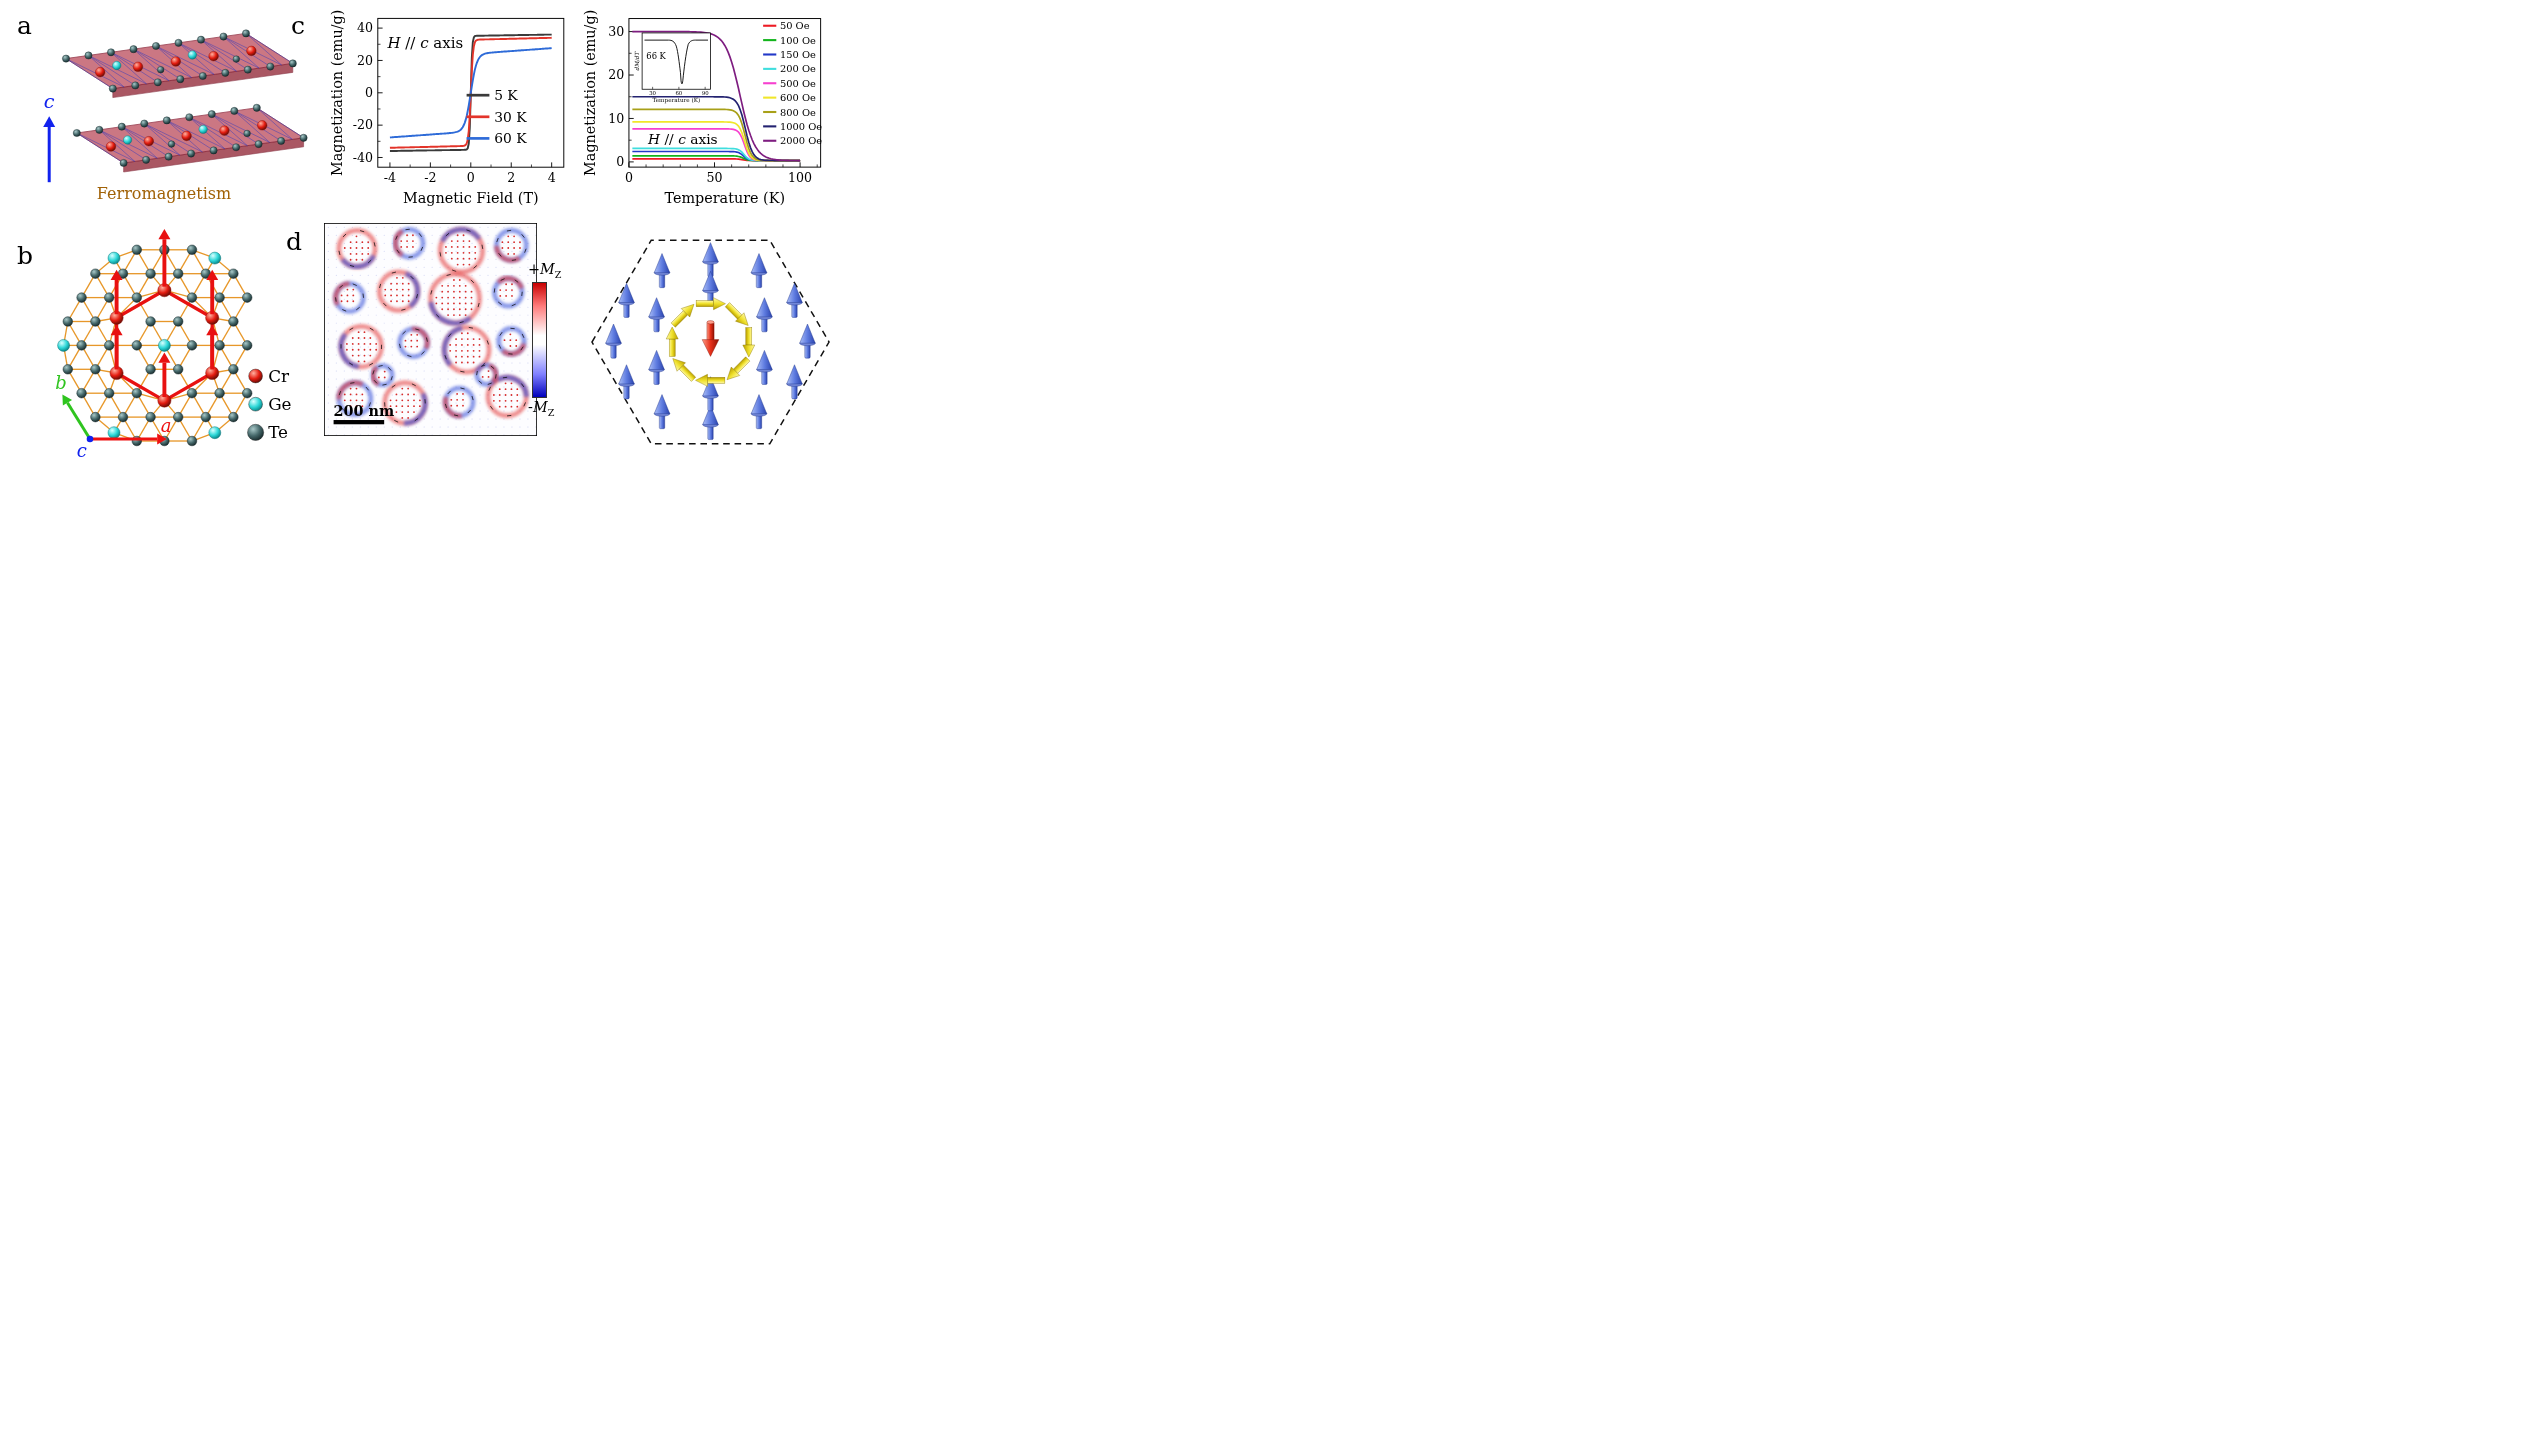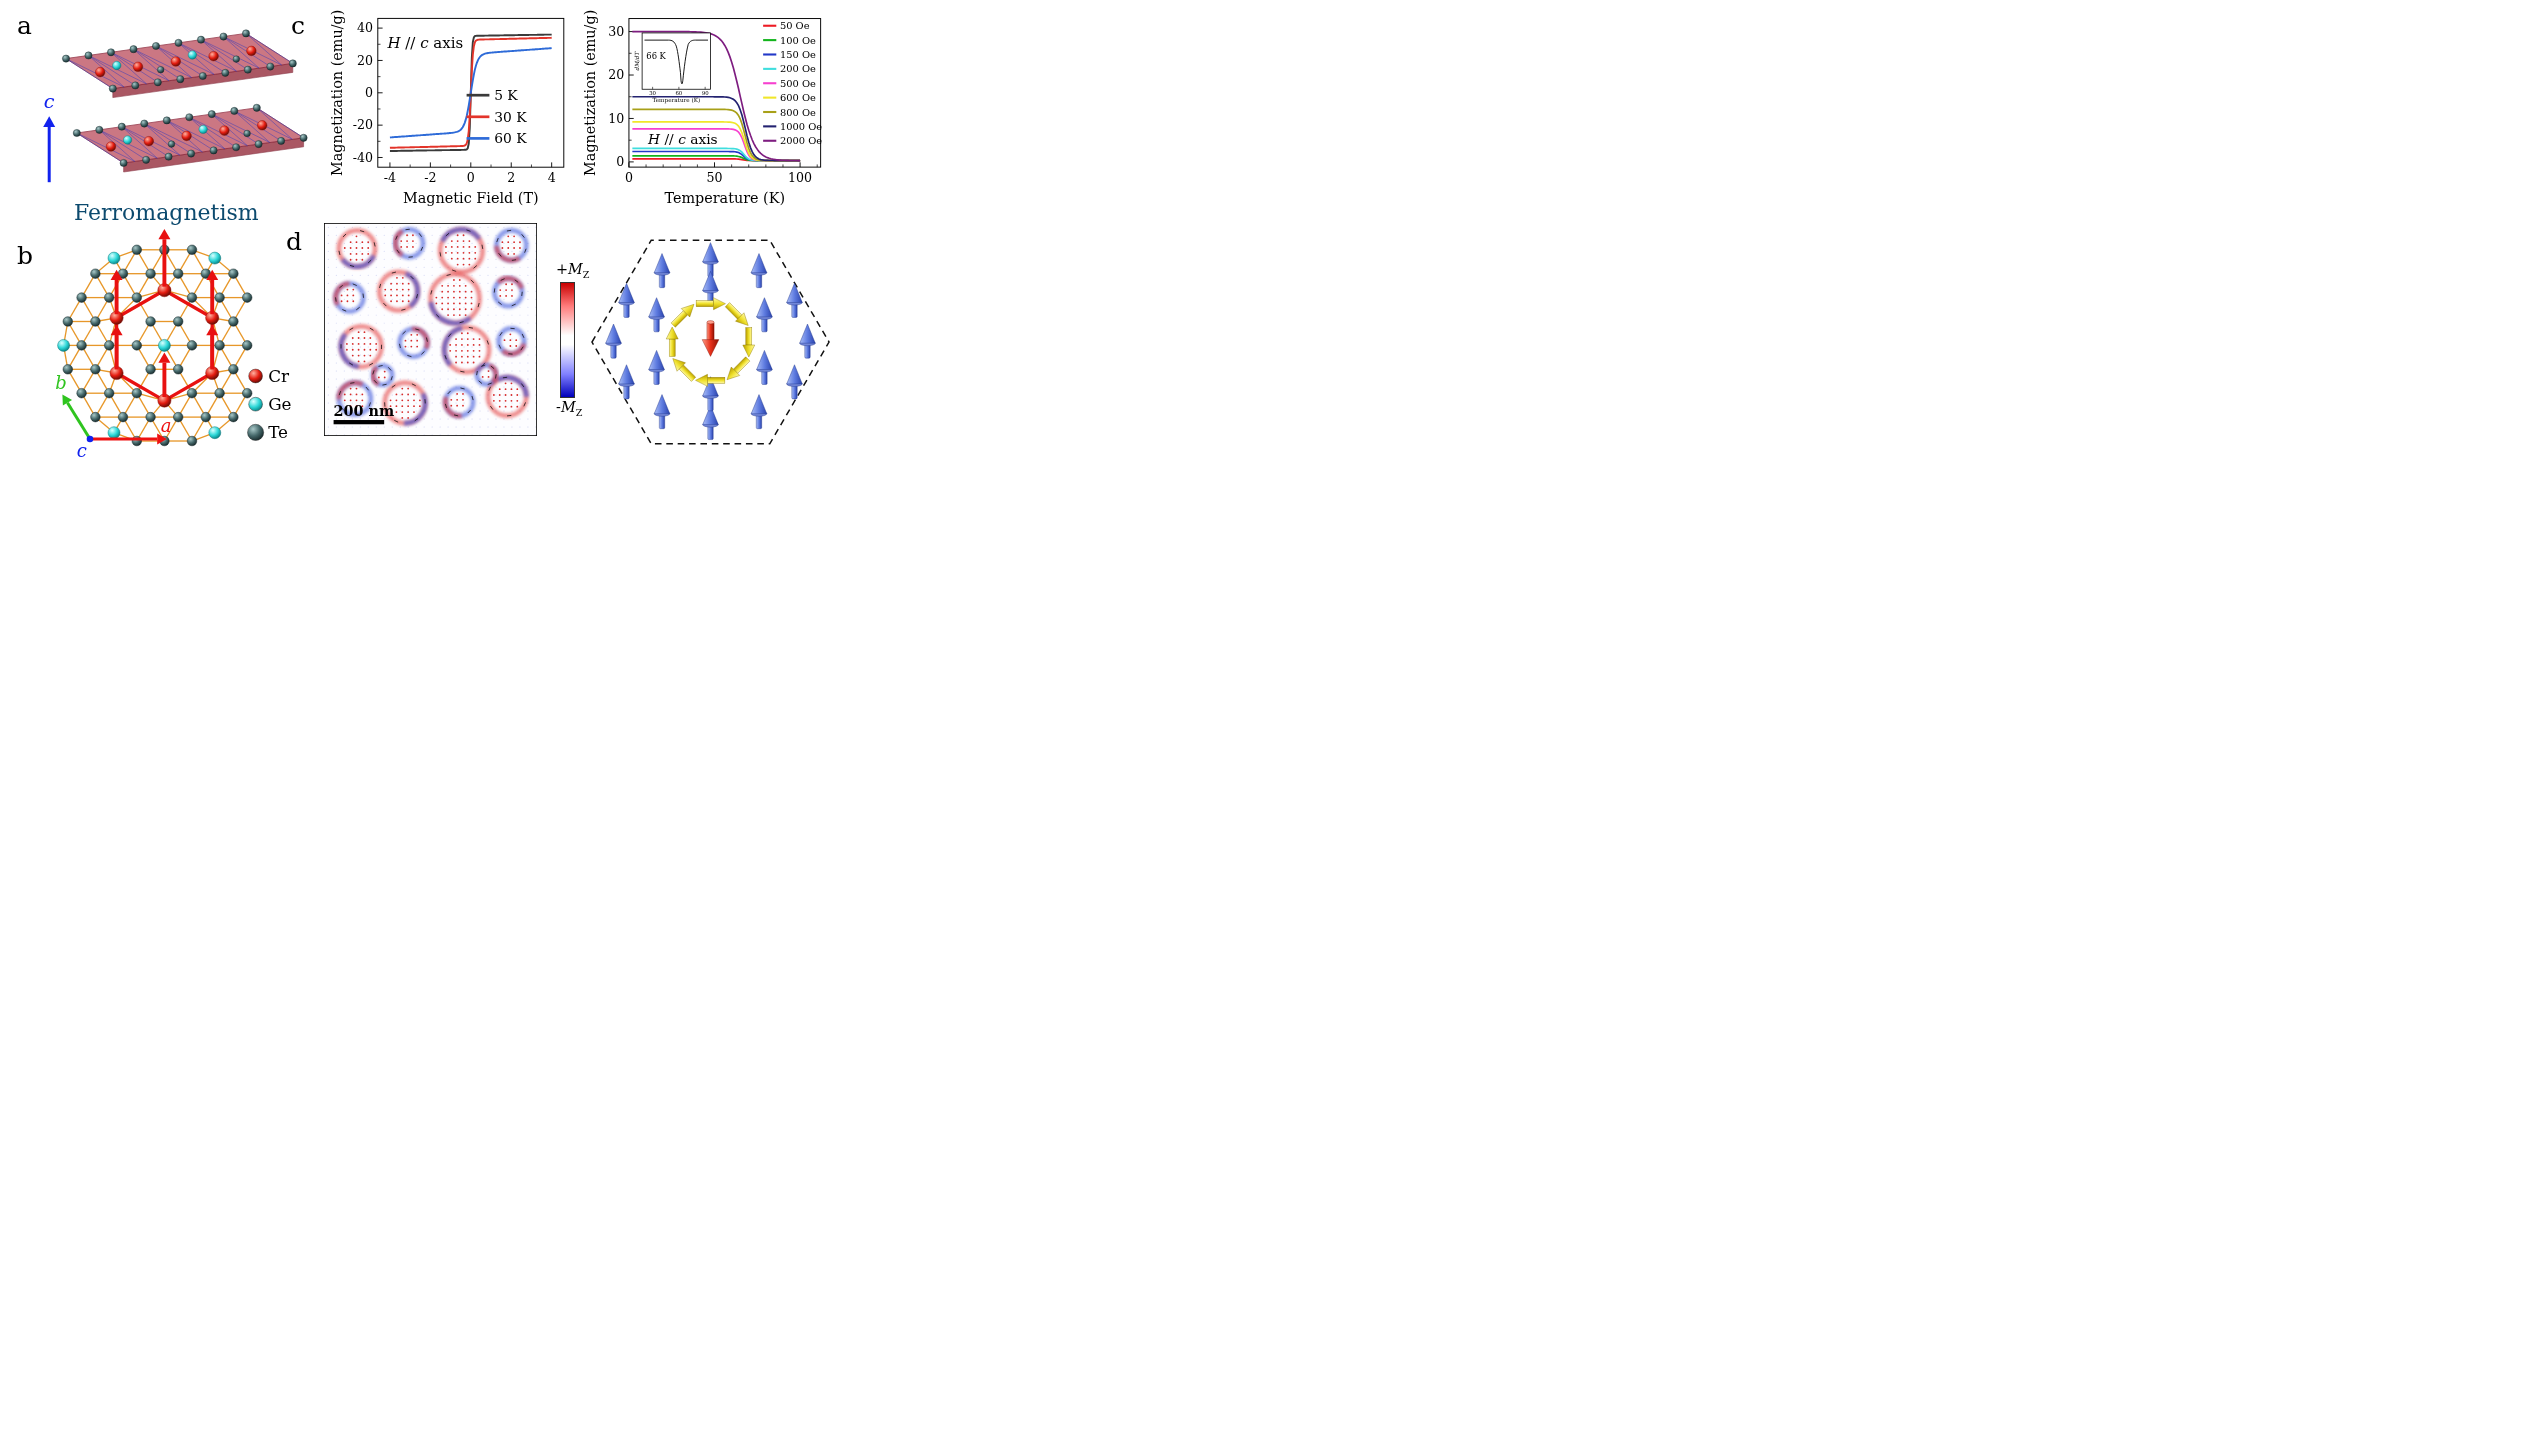--- a/index.html
+++ b/index.html
@@ -1,21 +1,21 @@
 <!DOCTYPE html>
 <html style="font-size:9.6px"><head>
 <meta charset="utf-8">
 <style>
   html,body{margin:0;padding:0;background:#fff;}
   #fig{position:relative;width:841px;height:484px;background:#fff;
        font-family:"DejaVu Serif","Liberation Serif",serif;overflow:hidden;}
   #fig > *{position:absolute;}
   .plabel{font-size:25px;color:#000;line-height:1;}
-  #ferro-title{font-size:22px;text-align:center;color:#0c4a6e;left:74px;top:200px;width:180px;}
-  #colorbar-wrap{left:556px;top:261px;width:42px;}
+  #ferro-title{font-size:16px;text-align:center;color:#a16207;left:74px;top:184px;width:180px;}
+  #colorbar-wrap{left:528px;top:261px;width:42px;}
   .cb-label{font-size:14.4px;color:#000;}
   .cb-label i{font-style:italic;}
   .cb-label sub{font-size:9.6px;}
   #colorbar-grad{width:13px;height:114px;border:0.6px solid #333;margin:1.8px 0 1.8px 3.6px;
     background:linear-gradient(to bottom,#c80000 0%,#ff7a7a 20%,#ffffff 46%,#ffffff 54%,#8080ff 80%,#0000bb 100%);}
   svg{overflow:visible;}
 </style>
 </head>
 <body>
 

